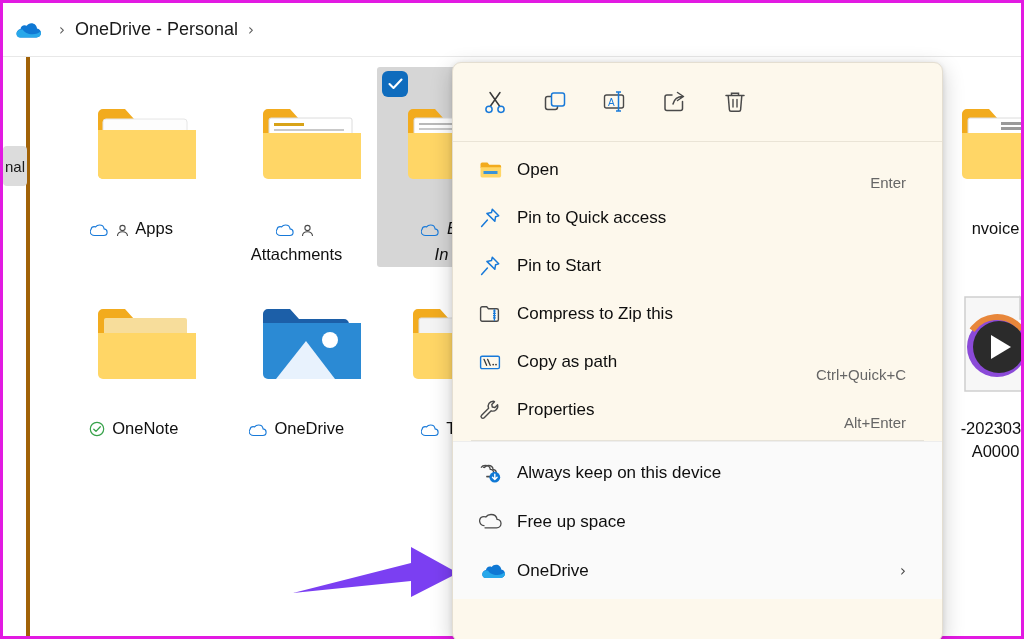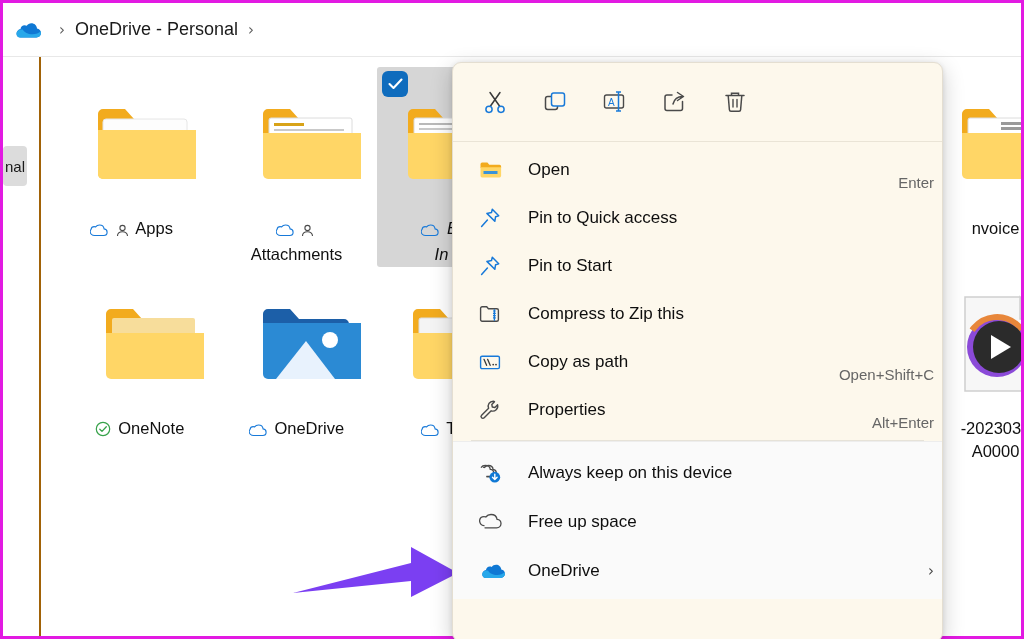--- a/index.html
+++ b/index.html
@@ -39,23 +39,23 @@
 
   
   #content {
     position: absolute; left: 0; top: 54px;
     width: 1018px; height: 579px;
     background: #ffffff;
     overflow: hidden;
   }
   #nav-rail {
     position: absolute; left: 0; top: 0;
-    width: 38px; height: 579px;
+    width: 27px; height: 579px;
     background: #ffffff;
-    border-right: 2px solid #a16207;
+    border-right: 4px solid #a16207;
   }
   #nav-partial {
     position: absolute; left: 0px; top: 89px;
     width: 24px; height: 40px;
     background: #dcdcdc; border-radius: 4px;
     display: flex; align-items: center;
     overflow: hidden;
   }
   #nav-partial span {
     font-size: 15px; color: #1a1a1a;
@@ -108,21 +108,21 @@
     padding-left: 26px; gap: 28px;
     border-bottom: 1px solid #eae4d6;
   }
   .tb-btn {
     width: 32px; height: 32px;
     display: flex; align-items: center; justify-content: center;
   }
   #ctx-list { padding-top: 4px; }
   .mi {
     height: 48px; display: flex; align-items: center;
-    padding-left: 26px; padding-right: 8px; gap: 11px;
+    padding-left: 26px; padding-right: 36px;
   }
   .mi-ico {
     width: 30px; height: 26px; flex: none;
     display: flex; align-items: center; justify-content: flex-start;
   }
   .mi-label {
     font-size: 17px; color: #0e0e0e; flex: 1;
     margin-left: 8px; white-space: nowrap;
   }
   .mi-accel { font-size: 15px; color: #666; white-space: nowrap; margin-top: 24px; }
@@ -261,21 +261,21 @@
             <rect x="42" y="64" width="73" height="3" fill="#d8d8d8"></rect>
             <rect x="42" y="72" width="73" height="3" fill="#b8b8b8"></rect>
             <path d="M31 48h109v41a5 5 0 0 1-5 5H36a5 5 0 0 1-5-5V48z" fill="#ffd666"></path>
           </svg>
         </div>
         <div class="tile-label">
           <span>nvoice</span>
         </div>
       </div>
 
-      <div class="tile" style="left:44px; top:216px;">
+      <div class="tile" style="left:36px; top:216px;align-items:flex-end;">
         <div class="thumb">
           <svg viewBox="0 0 129 118" width="129" height="118">
             <path d="M36 24h22l9 10h45a5 5 0 0 1 5 5v10H31V29a5 5 0 0 1 5-5z" fill="#f2ab1e"></path>
             <rect x="37" y="33" width="83" height="50" rx="2" fill="#f7dd9b"></rect>
             <path d="M58 72c0-10 7-18 17-18s17 8 17 18" fill="none" stroke="#3fbf7f" stroke-width="9"></path>
             <path d="M56 74c0-10 8-18 18-18" fill="none" stroke="#1b8ae0" stroke-width="9"></path>
             <circle cx="66" cy="72" r="9" fill="#1f6fc4"></circle>
             <path d="M31 48h109v41a5 5 0 0 1-5 5H36a5 5 0 0 1-5-5V48z" fill="#ffd666"></path>
           </svg>
         </div>
@@ -445,21 +445,21 @@
       <div class="mi">
         <span class="mi-ico">
           <svg width="22" height="19" viewBox="0 0 22 19">
               <rect x="1.6" y="3.2" width="18.8" height="12.4" rx="1.4" fill="none" stroke="#1779d9" stroke-width="1.4"></rect>
               <path d="M5 6.3l2.6 6M8.6 6.3l2.6 6" stroke="#3a3a3a" stroke-width="1.3" stroke-linecap="round"></path>
               <circle cx="14.2" cy="11.6" r="0.9" fill="#3a3a3a"></circle>
               <circle cx="17" cy="11.6" r="0.9" fill="#3a3a3a"></circle>
             </svg>
         </span>
         <span class="mi-label">Copy as path</span>
-        <span class="mi-accel">Open+Shift+C</span>
+        <span class="mi-accel">Ctrl+Quick+C</span>
       </div>
 
       <div class="mi">
         <span class="mi-ico">
           <svg width="22" height="22" viewBox="0 0 22 22">
               <path d="M14.2 2.2a5 5 0 0 0-4.6 7l-7 7a1.8 1.8 0 0 0 2.6 2.6l7-7a5 5 0 0 0 6.4-6l-2.7 2.7-2.6-.5-.5-2.6 2.7-2.7a5 5 0 0 0-1.3-.5z" fill="none" stroke="#4a4a4a" stroke-width="1.4" stroke-linejoin="round"></path>
             </svg>
         </span>
         <span class="mi-label">Properties</span>
         <span class="mi-accel">Alt+Enter</span>

